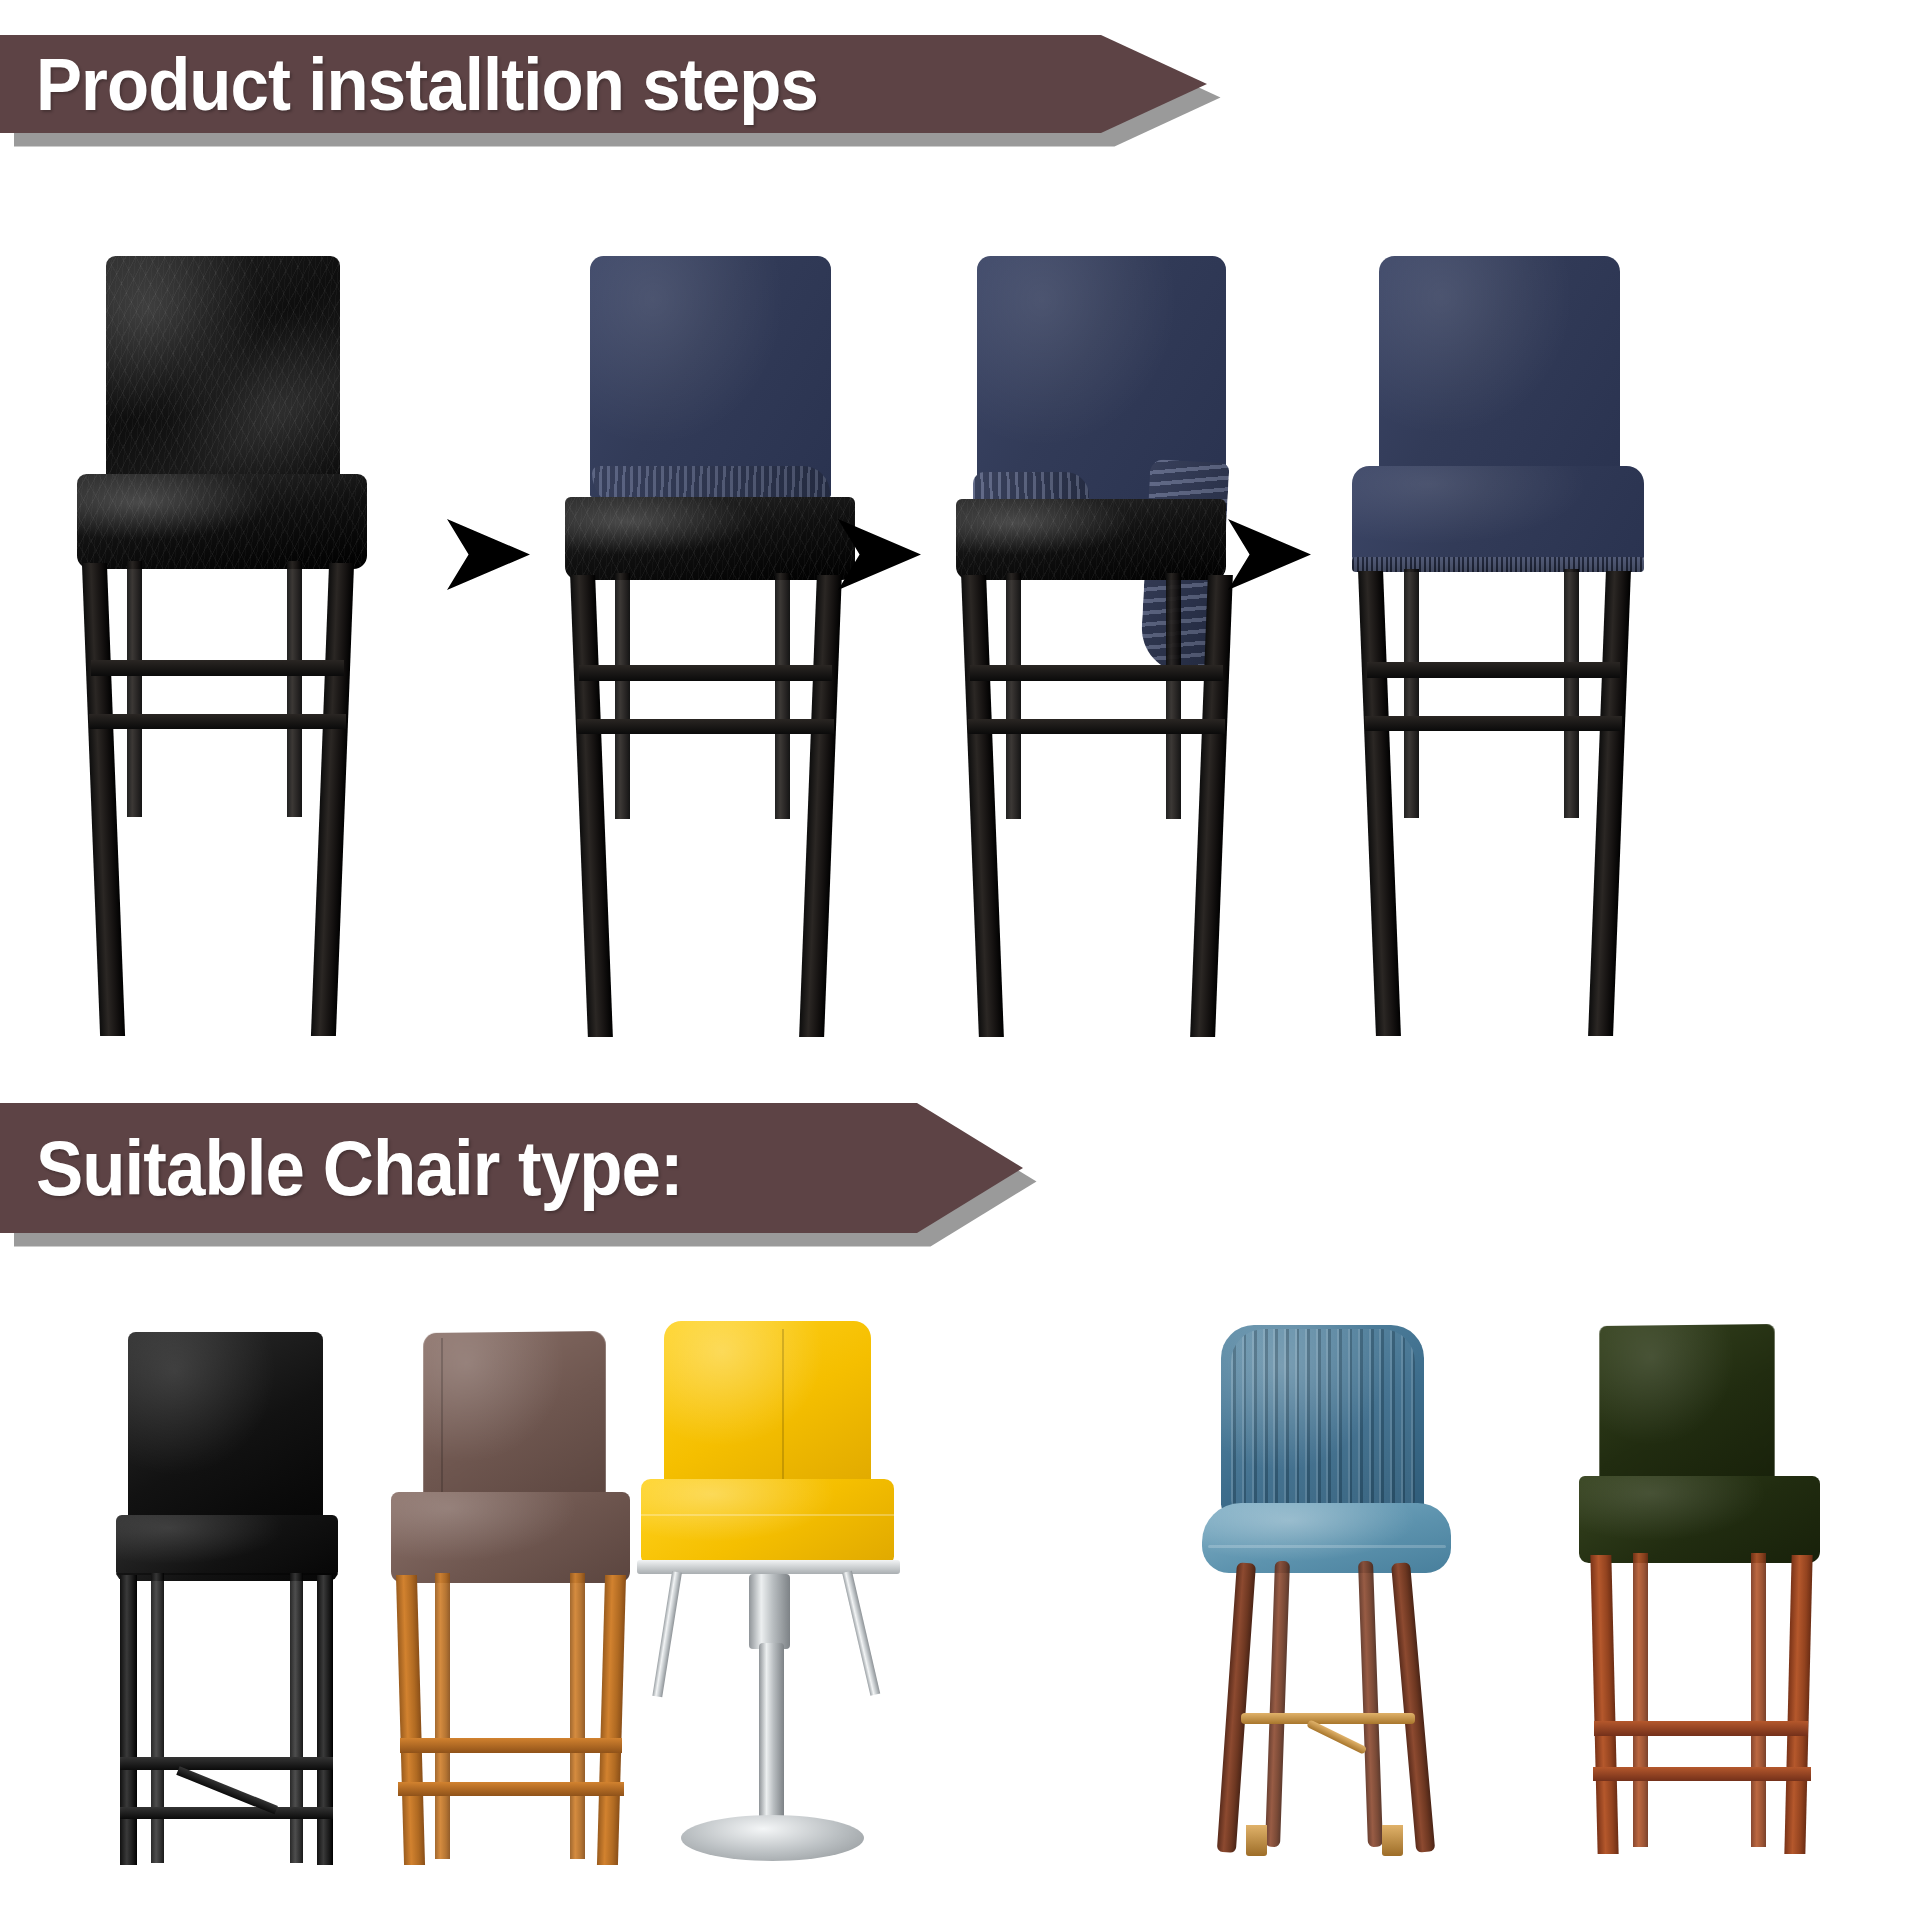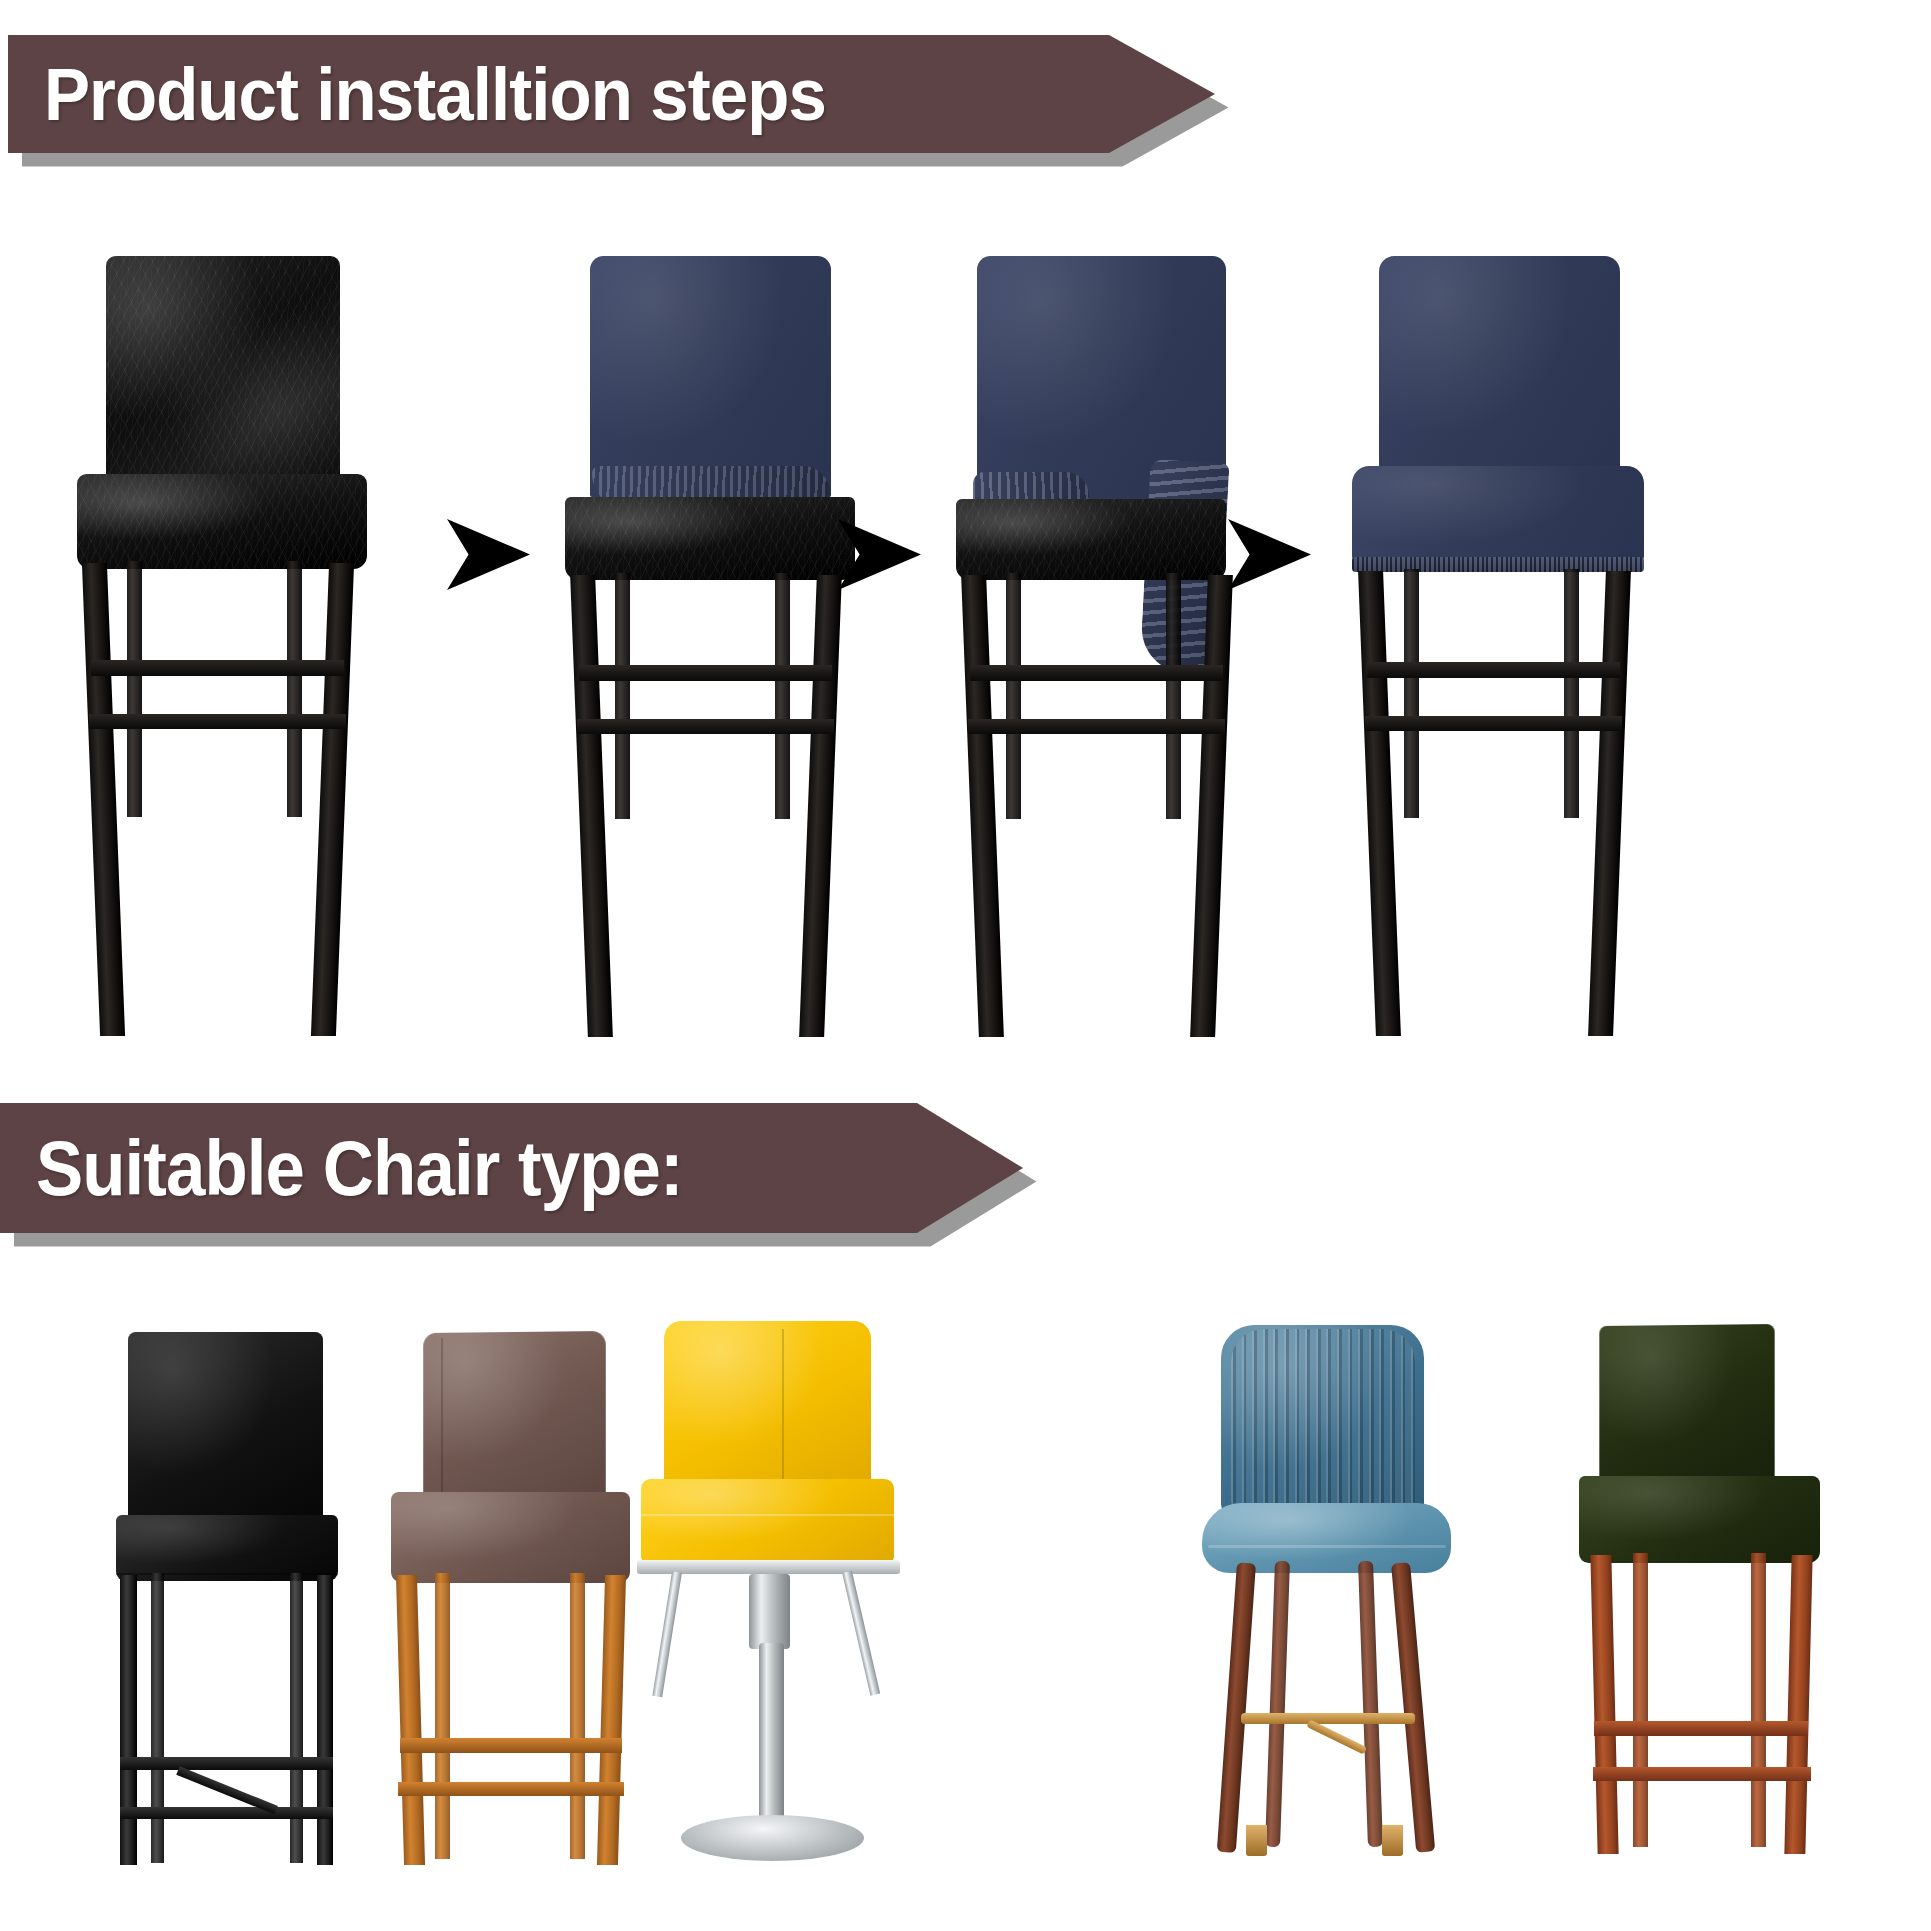--- a/index.html
+++ b/index.html
@@ -120,21 +120,21 @@
   .seam{position:absolute;background:rgba(0,0,0,.35);}
   .seam-light{position:absolute;background:rgba(255,255,255,.45);}
 
   .pedestal-col{position:absolute;background:linear-gradient(90deg,#8f9498,#eceff0 30%,#b9bec1 58%,#7d8286);border-radius:3.9px;}
   .pedestal-base{position:absolute;border-radius:50%;background:radial-gradient(ellipse at 45% 30%,#f4f6f7,#b9bec1 55%,#8d9295);}
   .foot-cap{position:absolute;background:linear-gradient(180deg,#e0b26a,#9d6d28);border-radius:0 0 2.9px 2.9px;}
 </style>
 </head>
 <body>
 
-<div class="banner-wrap" style="top:35px;left:8px;width:1207px;height:118px;">
+<div class="banner-wrap" style="top:35px;left:0;width:1207px;height:98px;">
   <div class="banner-shadow"></div>
   <div class="banner">
     <div class="banner-text" style="font-size:75px;">Product installtion steps</div>
   </div>
 </div>
 
 <div class="stool" style="left:77px;top:256px;width:319px;height:782px;">
 
   <div class="back-panel leather-black" style="left:29px;top:0;width:234px;height:241px;">
     <div class="texture"></div>

